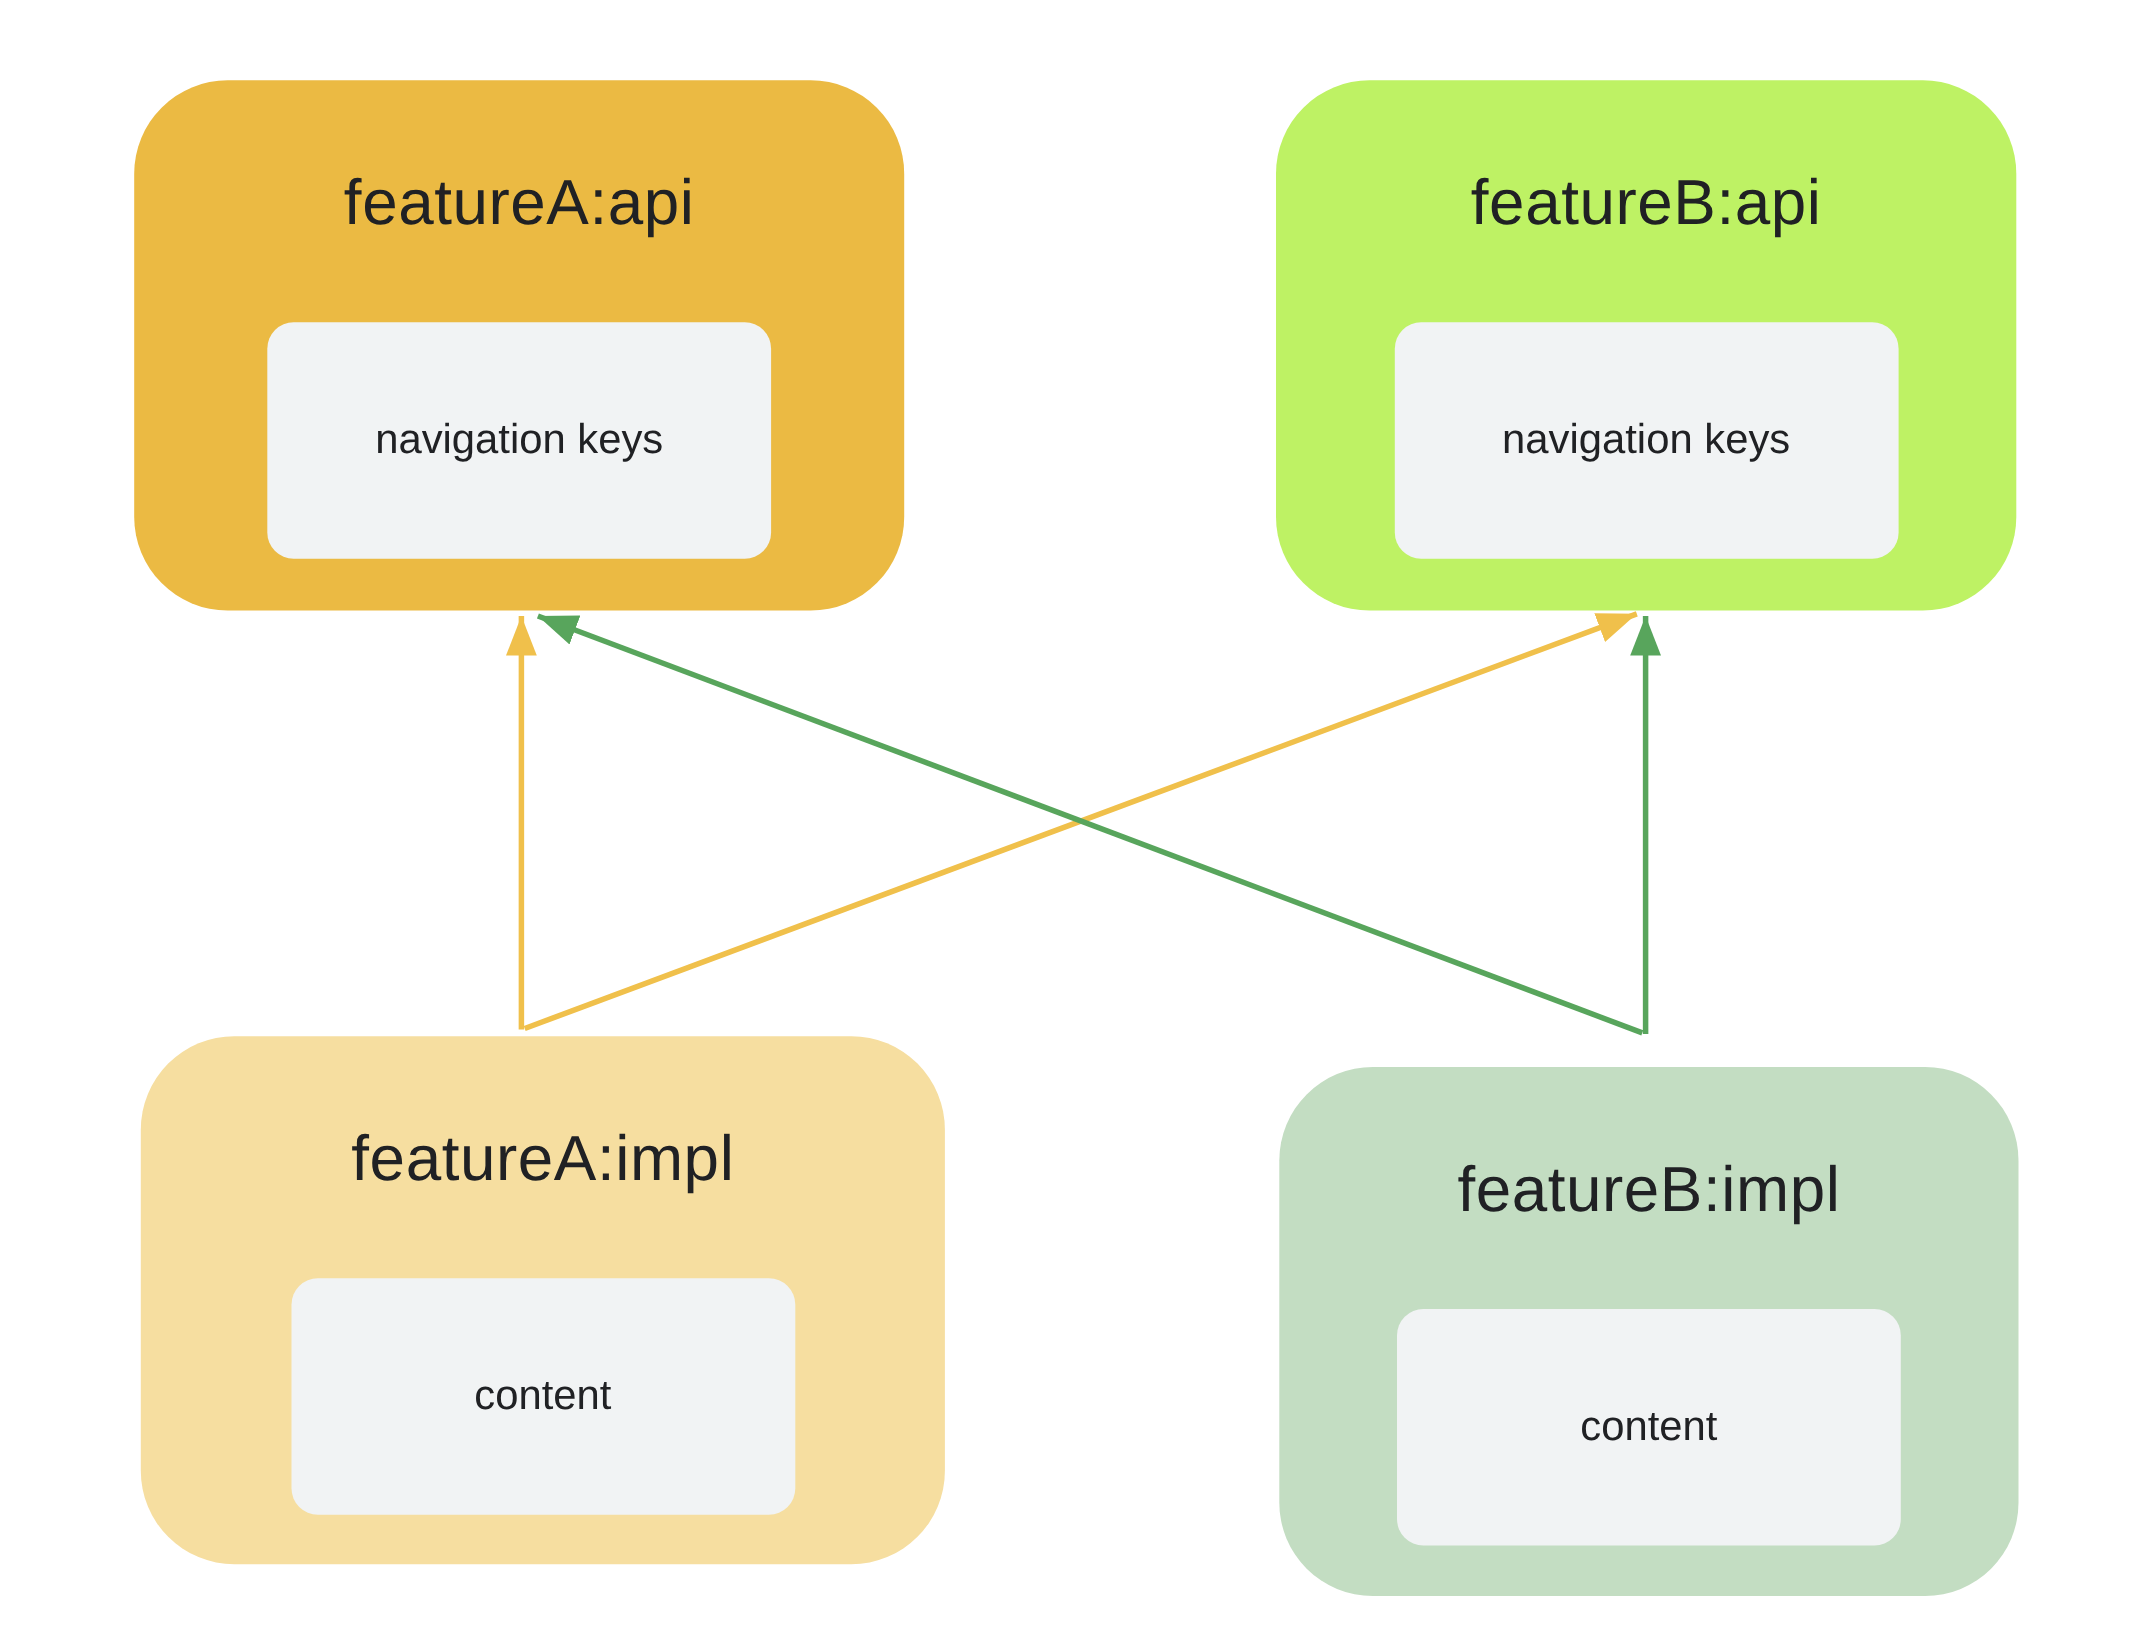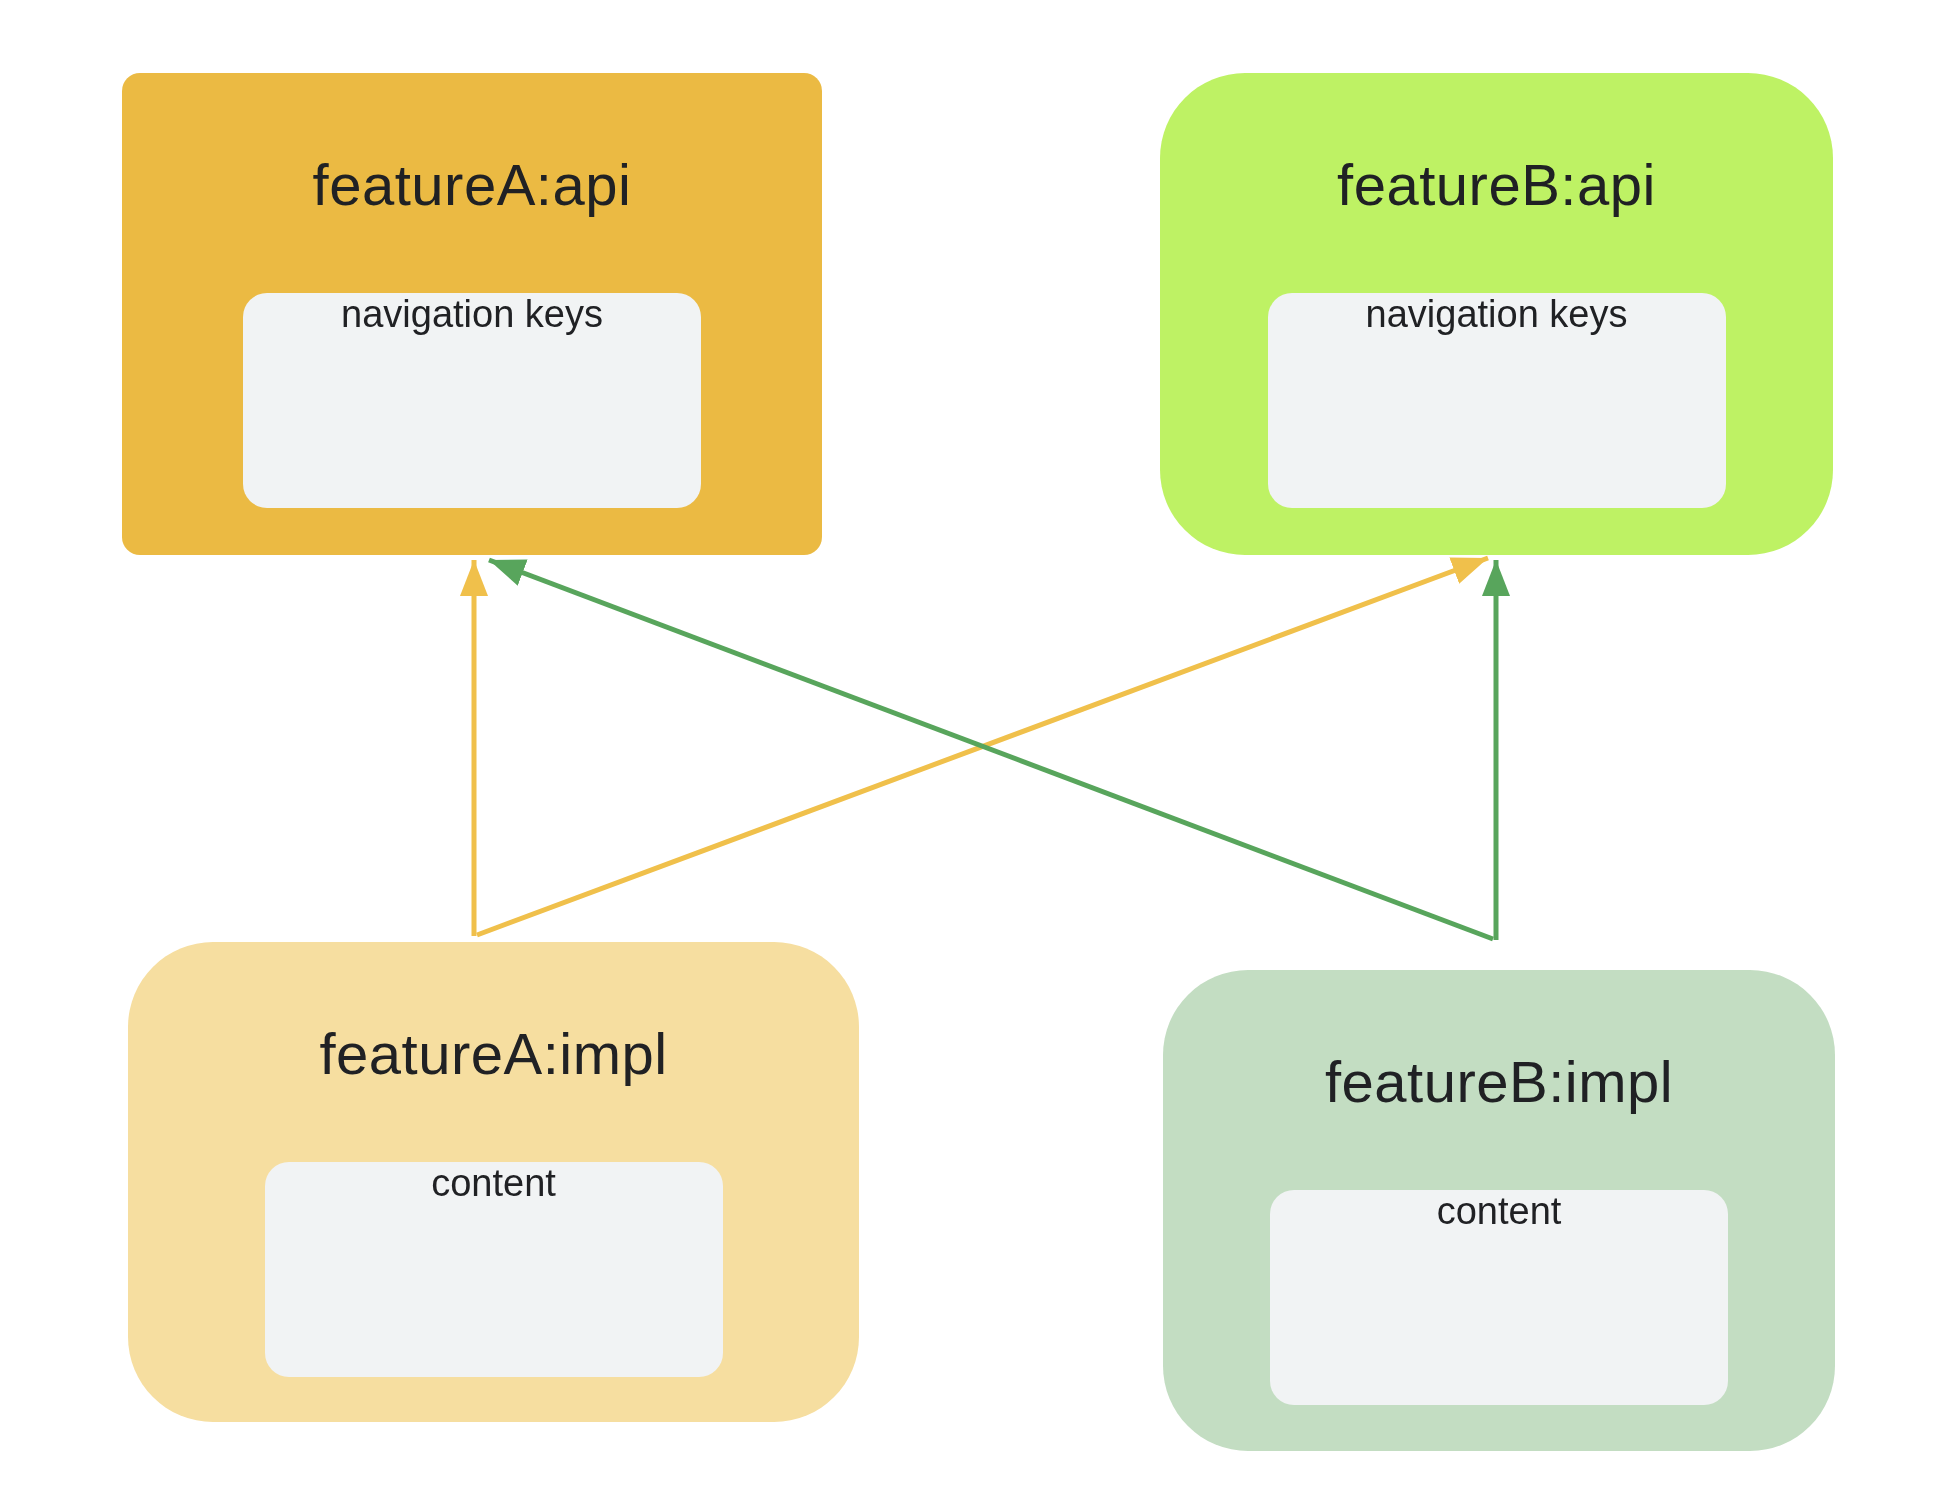--- a/index.html
+++ b/index.html
@@ -24,32 +24,32 @@
     font-weight:400;
     letter-spacing:0.5px;
     white-space:nowrap;
   }
   .inner-box{
     position:absolute;
     top:220px;left:50%;
     transform:translateX(-50%);
     width:458px;height:215px;
     border-radius:24px;
-    display:flex;align-items:flex-start;justify-content:center;
+    display:flex;align-items:center;justify-content:center;
     font-size:38px;
     font-weight:400;
     white-space:nowrap;
   }
   .edges-layer{
     position:absolute;
     top:0;left:0;
     pointer-events:none;
   }
   
-  #node-a-api  {left:122px; top:73px;  width:700px; height:482px;border-radius:18px;}
+  #node-a-api  {left:122px; top:73px;  width:700px; height:482px;}
   #node-b-api  {left:1160px;top:73px;  width:673px; height:482px;}
   #node-a-impl {left:128px; top:942px; width:712px; height:480px;padding-left:19px;}
   #node-b-impl {left:1163px;top:970px; width:672px; height:481px;}
 </style>
 </head>
 <body>
 
 <div class="canvas" style="background: rgb(255, 255, 255);">
 
   <div class="node" id="node-a-api" style="background: rgb(235, 186, 67); color: rgb(32, 33, 36);">

